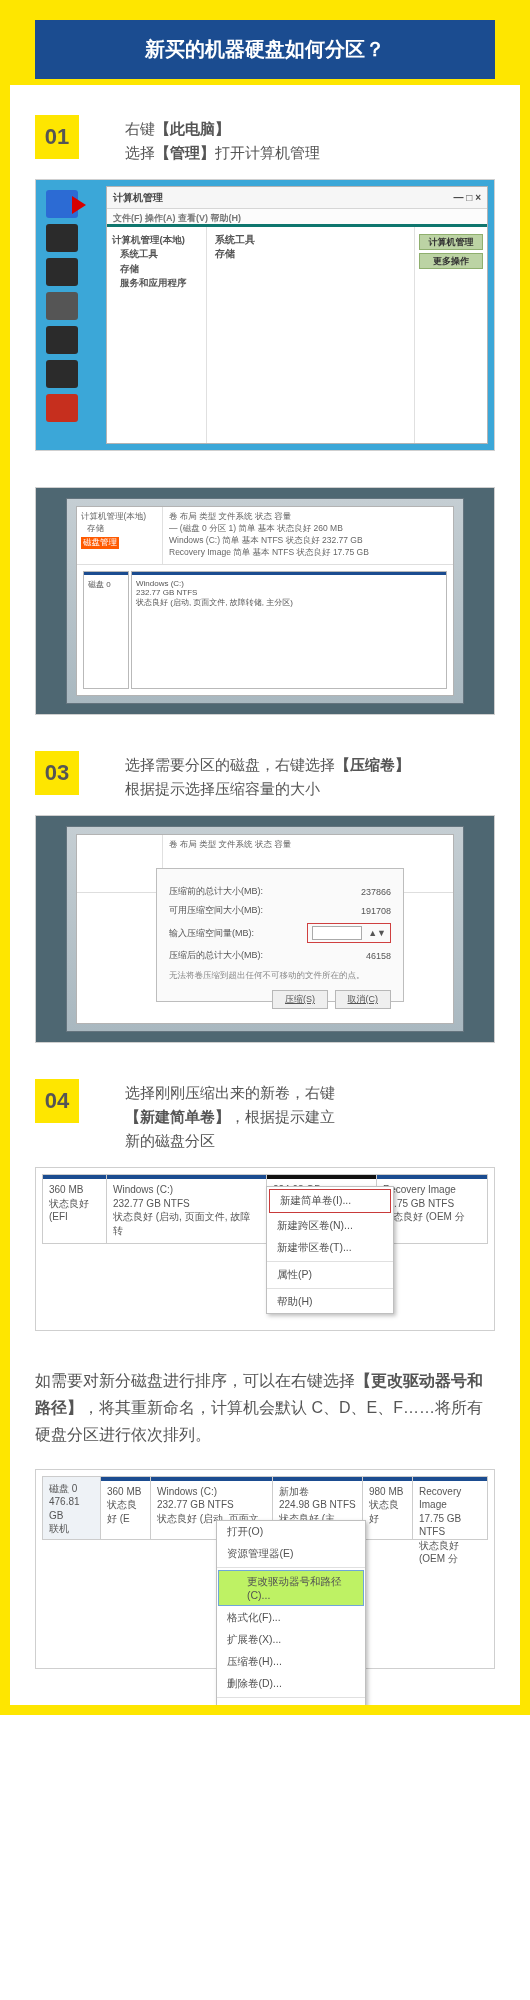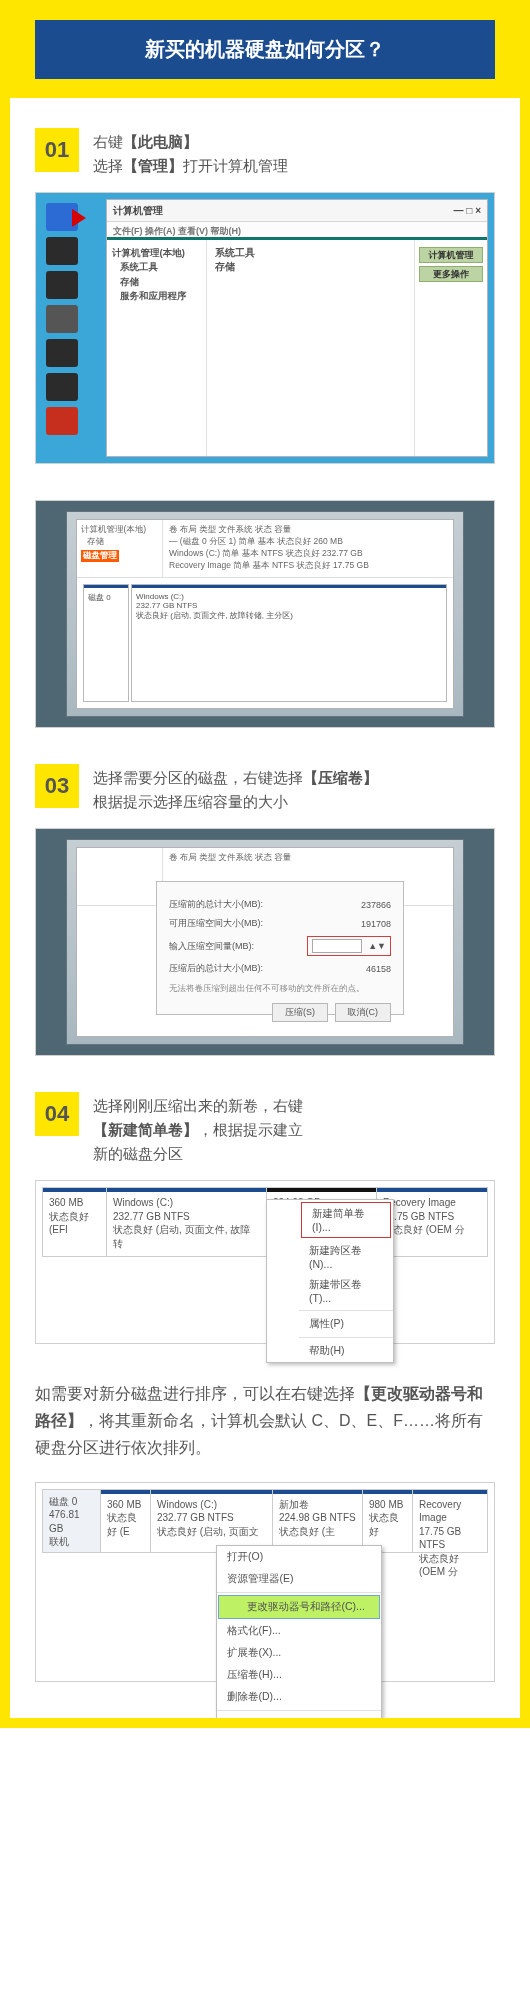--- a/index.html
+++ b/index.html
@@ -6,33 +6,33 @@
   body {
     width: 530px;
     background: #ffffff;
     font-family: "Microsoft YaHei", "PingFang SC", sans-serif;
     font-size: 14px;
     color: #333333;
     border: 10px solid #fee600;
   }
   .header-strip {
     background: #fee600;
-    padding: 10px 0 19px 0;
+    padding: 10px 0 6px 0;
   }
   .title-bar {
     background: #1b4c90;
     color: #ffffff;
     text-align: center;
     font-size: 20px;
     font-weight: bold;
     padding: 16px 0;
     margin: 0 25px;
   }
   .content { padding: 30px 25px 0 25px; }
-  .step-row { display: flex; align-items: flex-start; margin-bottom: 14px; }
+  .step-row { display: flex; align-items: flex-start; margin-bottom: 14px; gap: 32px; }
   .step-num {
     background: #fee600;
     color: #555555;
     font-size: 22px;
     font-weight: bold;
     width: 44px;
     height: 44px;
     line-height: 44px;
     text-align: center;
     margin-right: 14px;
@@ -65,50 +65,50 @@
   .rbtn { height:16px; background:#bcd3a4; border:1px solid #8faf6e; font-size:9px; line-height:14px;
           text-align:center; color:#333; margin:3px 0; }
 
   .shot2 { height:228px; position:relative; background:#4e6772; }
   .winbg { position:absolute; left:30px; right:30px; top:10px; bottom:10px;
            background:linear-gradient(#c5ced3,#a9b8c0); border:1px solid #64747e; }
   .dm-win { position:absolute; left:40px; right:40px; top:18px; bottom:18px;
             background:#ffffff; border:1px solid #b3b3b3; display:flex; flex-direction:column; }
   .dm-top { height:58px; border-bottom:1px solid #dedede; display:flex; font-size:8.5px; color:#666; }
   .dm-tree { width:86px; border-right:1px solid #e0e0e0; padding:4px 4px; line-height:1.4; }
-  .hl { background:#ff5a00; color:#fff; padding:0 2px; display:inline-block; margin-top:2px;font-weight:bold; }
+  .hl { background:#ff5a00; color:#fff; padding:0 2px; display:inline-block; margin-top:2px; }
   .dm-list { flex:1; padding:4px 6px; line-height:1.4; }
   .dm-btm { flex:1; display:flex; padding:6px; gap:2px; }
   .vol { border:1px solid #b9b9b9; font-size:8px; color:#555; padding:4px; }
   .vol.h { width:46px; } .vol.d { flex:1; }
   .vstripe { height:3px; background:#1b4c90; margin:-4px -4px 4px -4px; }
 
   .shot3 { height:228px; position:relative; background:#4e6772; }
   .dlg { position:absolute; left:120px; right:90px; top:52px; bottom:40px; background:#fafafa;
          border:1px solid #bdbdbd; padding:10px 12px; font-size:9px; color:#555; }
   .dlg-row { display:flex; align-items:center; margin:6px 0; }
   .dlg-row .l { flex:1; } .dlg-row .v { width:80px; text-align:right; }
   .dlg-in { border:1px solid #cf4040; padding:2px 4px; display:flex; align-items:center; gap:6px; }
   .dlg-in input { width:50px; height:14px; border:1px solid #aaa; font-size:9px; }
   .dlg-ok { text-align:right; margin-top:8px; }
-  .dlg-ok span { display:inline-block; border:1px solid #b7b7b7; padding:2px 12px; margin-left:4px; background:#efefef; }
+  .dlg-ok span { display:inline-block; border:1px solid #b7b7b7; padding:2px 12px; margin-left:4px; background:#efefef;text-decoration:underline; }
 
   .shot4 { height:164px; background:#ffffff; position:relative; }
   .vrow { display:flex; border:1px solid #ccc; height:70px; margin:6px 6px 0 6px; }
   .vcell { border-right:1px solid #ccc; padding:5px 6px; font-size:10px; color:#555; line-height:1.35; }
   .stripe-top { height:4px; background:#1b4c90; margin:-5px -6px 4px -6px; }
   .stripe-top.black { background:#111; }
   .ctx { position:absolute; right:100px; top:18px; width:128px; background:#ffffff;
-         border:1px solid #bfbfbf; font-size:10.5px; color:#525252; box-shadow:2px 2px 4px rgba(0,0,0,.25);padding-left:32px; }
+         border:1px solid #bfbfbf; font-size:10.5px; color:#525252; box-shadow:2px 2px 4px rgba(0,0,0,.25); }
   .ctx .it { padding:4px 10px; }
   .ctx .it.box { border:1px solid #c83a3a; margin:2px; }
   .ctx hr { border:none; border-top:1px solid #e0e0e0; margin:2px 0; }
 
   .shot5 { height:200px; background:#ffffff; position:relative; }
-  .ctx2 { position:absolute; left:180px; top:62px; width:166px; background:#ffffff;
+  .ctx2 { position:absolute; left:180px; top:50px; width:150px; background:#ffffff;
           border:1px solid #bfbfbf; font-size:10.5px; color:#525252; box-shadow:2px 2px 4px rgba(0,0,0,.25); }
   .ctx2 .it { padding:4px 10px; }
   .ctx2 .it.sel { background:#bef264; border:1px solid #6fa6d9; margin:1px;padding-left:28px; }
 </style>
 </head>
 <body>
 
 <div class="header-strip">
   <div class="title-bar">新买的机器硬盘如何分区？</div>
 </div>

